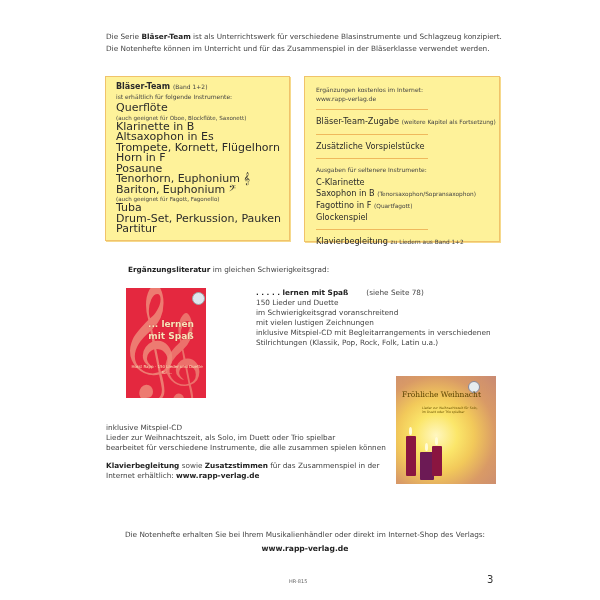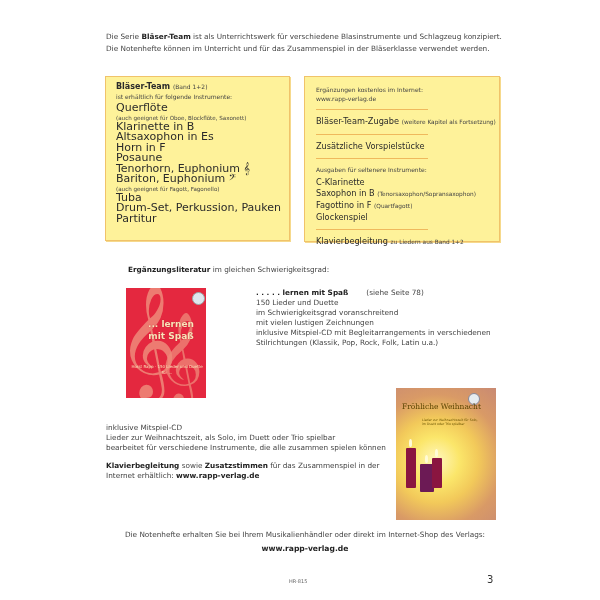--- a/index.html
+++ b/index.html
@@ -31,21 +31,21 @@
   .cover1 .clef2 { position:absolute; left:30px; top:30px; font-size:80px; color:#ef8a7a; line-height:80px; opacity:0.75;}
   .cover1 .t1 { position:absolute; left:10px; top:30px; width:70px; text-align:center; font-size:9px; font-weight:bold; color:#fbe3b8; line-height:12px; text-shadow:0 0 1px #a01828; }
   .cover1 .t2 { position:absolute; left:5px; top:76px; width:72px; text-align:center; font-size:4px; color:#fbe3b8; line-height:5.5px; }
   .cover1 .cd { position:absolute; left:66px; top:4px; width:11px; height:11px; border-radius:50%; background:#dfe6ee; border:1px solid #9aa; }
   .book1 { left:256px; top:288px; width:250px; font-size:7.3px; line-height:10px; color:#444; }
   .book1 .head b { color:#222; }
   .book1 .head .ref { margin-left:18px; }
   .book2 { left:106px; top:420px; width:290px; font-size:7.3px; line-height:10px; color:#444; }
   .book2 b { color:#222; }
   .book2 .gap { height:8px; }
-  .cover2 { left:396px; top:388px; width:100px; height:132px; overflow:hidden;
+  .cover2 { left:396px; top:376px; width:100px; height:108px; overflow:hidden;
     background: radial-gradient(circle at 40% 55%, #fff7c0 0%, #fbe66a 25%, #f2c95a 45%, #d99a66 70%, #c98a73 100%); }
   .cover2 .title { position:absolute; left:6px; top:14px; font-family:"DejaVu Serif", serif; font-size:7.5px; color:#5a4300; }
   .cover2 .small { position:absolute; left:26px; top:30px; font-size:3.2px; color:#6a5400; line-height:4px; }
   .cover2 .cd { position:absolute; left:72px; top:5px; width:10px; height:10px; border-radius:50%; background:#e6ecf0; border:1px solid #889; }
   .candle { position:absolute; background:#8a1540; border-radius:1px; }
   .flame { position:absolute; width:3px; height:8px; background:#fffbd8; border-radius:50% 50% 40% 40%; }
   .footer-line { left:100px; top:530px; width:410px; text-align:center; font-size:7.3px; color:#444; }
   .footer-url { left:100px; top:544px; width:410px; text-align:center; font-size:7.6px; font-weight:bold; color:#222; }
   .code { left:289px; top:578px; font-size:5px; color:#666; }
   .pagenum { left:487px; top:574px; font-size:10px; color:#333; }
@@ -58,20 +58,21 @@
   <div>Die Notenhefte können im Unterricht und für das Zusammenspiel in der Bläserklasse verwendet werden.</div>
 </div>
 
 <div class="box" id="boxL">
   <div class="b-title"><span>Bläser-Team</span> <span class="sm">(Band 1+2)</span></div>
   <div class="sub" style="margin-bottom:2px;">ist erhältlich für folgende Instrumente:</div>
   <div class="inst">Querflöte</div>
   <div class="note">(auch geeignet für Oboe, Blockflöte, Saxonett)</div>
   <div class="inst">Klarinette in B</div>
   <div class="inst">Altsaxophon in Es</div>
+  <div class="inst">Trompete, Kornett, Flügelhorn</div>
   <div class="inst">Horn in F</div>
   <div class="inst">Posaune</div>
   <div class="inst"><span>Tenorhorn, Euphonium</span> <span>𝄞</span></div>
   <div class="inst"><span>Bariton, Euphonium</span> <span>𝄢</span></div>
   <div class="note">(auch geeignet für Fagott, Fagonello)</div>
   <div class="inst">Tuba</div>
   <div class="inst">Drum-Set, Perkussion, Pauken</div>
   <div class="inst">Partitur</div>
 </div>
 

